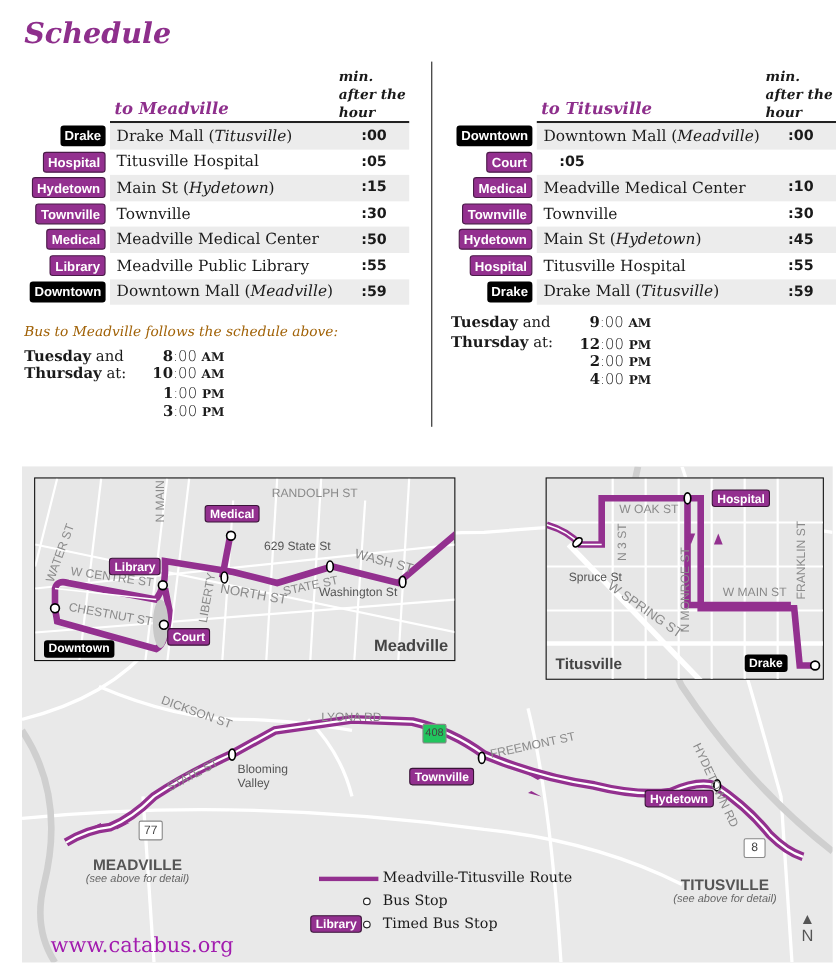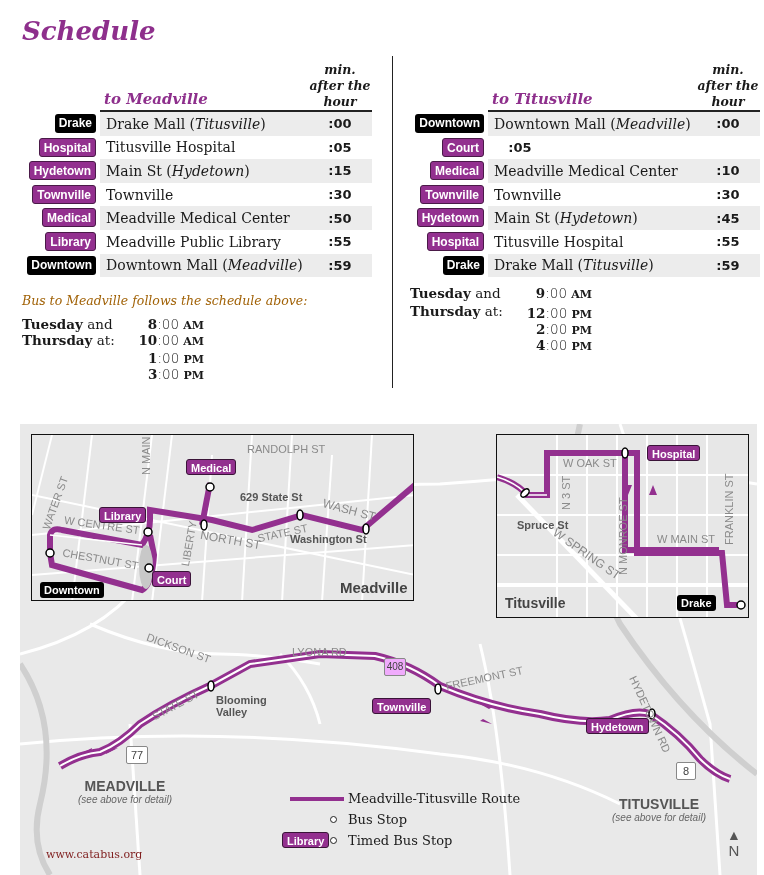--- a/index.html
+++ b/index.html
@@ -4,21 +4,21 @@
 <style>
   * { box-sizing: border-box; margin: 0; padding: 0; }
   body { width: 764px; height: 875px; background: #ffffff; font-family: "DejaVu Serif", serif; color: #1a1a1a; position: relative; overflow: hidden; }
   .title { position: absolute; left: 22px; top: 16px; font-family: "DejaVu Serif", serif; font-style: italic; font-weight: bold; font-size: 26px; color: #8e2f8c; }
   .col { position: absolute; top: 56px; }
   .col.left { left: 22px; width: 350px; }
   .col.right { left: 410px; width: 350px; }
   .divider { position: absolute; left: 392px; top: 56px; width: 1px; height: 332px; background: #222; }
   .thead { position: relative; height: 54px; }
   .thead .dest { position: absolute; left: 82px; bottom: 2px; font-style: italic; font-weight: bold; font-size: 15px; color: #8e2f8c; }
-  .thead .minhdr { position: absolute; right: 0; width: 64px; bottom: 0; text-align: center; font-style: italic; font-weight: bold; font-size: 12.5px; line-height: 16px; }
+  .thead .minhdr { position: absolute; right: 0; width: 64px; bottom: 0; text-align: left; font-style: italic; font-weight: bold; font-size: 12.5px; line-height: 16px; }
   .rows { border-top: 2px solid #222; margin-left: 78px; position: relative; }
   .row { height: 23.6px; display: flex; align-items: center; position: relative; font-size: 14px; }
   .row.alt { background: #ececec; }
   .row .stop { padding-left: 6px; flex: 1; white-space: nowrap; }
   .row .stop i { font-style: italic; }
   .row .min { width: 64px; text-align: center; font-weight: bold; font-family: "DejaVu Sans", sans-serif; font-size: 13px; }
   .badge { position: absolute; right: calc(100% + 4px); top: 2px; height: 19px; padding: 0 4px; border-radius: 3px; font-family: "Liberation Sans", sans-serif; font-weight: bold; font-size: 12px; line-height: 19px; color: #fff; white-space: nowrap; }
   .badge.purple { background: #93308f; border: 1px solid #4a1a48; }
   .badge.black { background: #000; }
   .note { margin-top: 16px; font-style: italic; font-size: 12.5px; color: #a16207; }
@@ -28,33 +28,33 @@
   .times .tlist { position: absolute; left: 100px; top: 0; width: 90px; }
   .times .t { height: 16px; line-height: 16px; text-align: right; padding-right: 8px; }
   .times .t .h { font-weight: bold; }
   .times .t .m { font-family: "DejaVu Sans", sans-serif; font-weight: 300; }
   .times .t .ap { font-weight: bold; font-size: 11px; }
   .map { position: absolute; left: 20px; top: 424px; width: 737px; height: 451px; background: #e9e9e9; overflow: hidden; }
   .map svg { position: absolute; left: 0; top: 0; }
   .inset { position: absolute; border: 1.5px solid #111; background: #e7e7e7; overflow: hidden; }
   .lbl { position: absolute; font-family: "Liberation Sans", sans-serif; white-space: nowrap; }
   .street { color: #8a8a8a; font-size: 11px; }
-  .place { color: #555; font-weight: bold; font-size: 11px; }
+  .place { color: #555; font-weight: normal; font-size: 11px; }
   .town { color: #444; font-weight: bold; font-size: 15px; }
   .city { color: #555; font-weight: bold; font-size: 14px; text-align: center; }
   .sub { color: #666; font-style: italic; font-size: 10px; text-align: center; }
   .mbadge { position: absolute; height: 16px; padding: 0 4px; border-radius: 3px; font-family: "Liberation Sans", sans-serif; font-weight: bold; font-size: 11px; line-height: 16px; color: #fff; white-space: nowrap; }
   .mbadge.purple { background: #93308f; border: 1px solid #3a1438; }
   .mbadge.black { background: #000; }
   .legend { position: absolute; left: 262px; top: 364px; font-size: 13px; }
   .legend .li { position: relative; height: 21px; line-height: 21px; padding-left: 66px; }
   .legend .swatch { position: absolute; left: 8px; top: 9px; width: 54px; height: 4px; background: #93308f; }
   .legend .dot { position: absolute; left: 48px; top: 7px; width: 7px; height: 7px; border: 1.5px solid #222; border-radius: 50%; background: #fff; }
   .legend .lb { position: absolute; left: 0; top: 2px; }
-  .web { position: absolute; left: 26px; top: 424px; font-size: 11px; color: #7f1d1d; }
+  .web { position: absolute; left: 26px; top: 424px; font-size: 19px; color: #a21caf; }
   .north { position: absolute; left: 704px; top: 404px; width: 20px; text-align: center; font-family: "Liberation Sans", sans-serif; color: #555; }
 </style>
 </head>
 <body>
 
 <div class="title">Schedule</div>
 
 <div class="col left">
   <div class="thead">
     <span class="dest">to Meadville</span>
@@ -306,21 +306,21 @@
   </div>
 
   <span class="lbl street" style="left:125px; top:218px; transform:rotate(20deg);">DICKSON ST</span>
   <span class="lbl street" style="left:272px; top:222px;">LYONA RD</span>
   <span class="lbl street" style="left:130px; top:275px; transform:rotate(-28deg);">STATE ST</span>
   <span class="lbl street" style="left:425px; top:248px; transform:rotate(-12deg);">FREEMONT ST</span>
   <span class="lbl street" style="left:618px; top:250px; transform:rotate(65deg); transform-origin:left top;">HYDETOWN RD</span>
   <span class="lbl place" style="left:196px; top:270px; line-height:12px;"><span>Blooming</span><br><span>Valley</span></span>
 
   <span class="lbl" style="left:106px; top:322px; width:22px; height:18px; background:#fff; border:1px solid #888; border-radius:2px; font-size:11px; color:#444; text-align:center; line-height:16px;">77</span>
-  <span class="lbl" style="left:364px; top:234px; width:22px; height:18px; background:#f0abfc; border:1px solid #888; border-radius:2px; font-size:10px; color:#444; text-align:center; line-height:16px;">408</span>
+  <span class="lbl" style="left:364px; top:234px; width:22px; height:18px; background:#22c55e; border:1px solid #888; border-radius:2px; font-size:10px; color:#444; text-align:center; line-height:16px;">408</span>
   <span class="lbl" style="left:656px; top:338px; width:20px; height:18px; background:#fff; border:1px solid #888; border-radius:2px; font-size:11px; color:#444; text-align:center; line-height:16px;">8</span>
 
   <span class="mbadge purple" style="left:352px; top:274px;">Townville</span>
   <span class="mbadge purple" style="left:566px; top:294px;">Hydetown</span>
 
   <div class="lbl" style="left:40px; top:354px; width:130px;">
     <div class="city">MEADVILLE</div>
     <div class="sub">(see above for detail)</div>
   </div>
   <div class="lbl" style="left:574px; top:372px; width:130px;">

